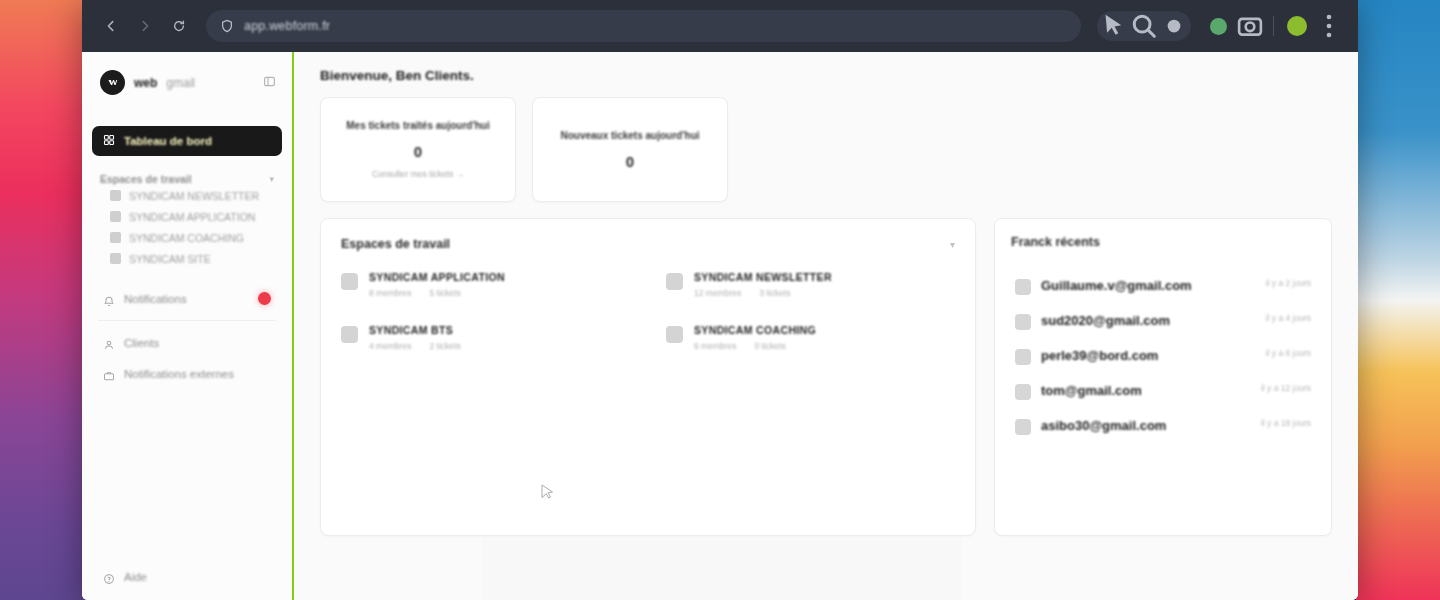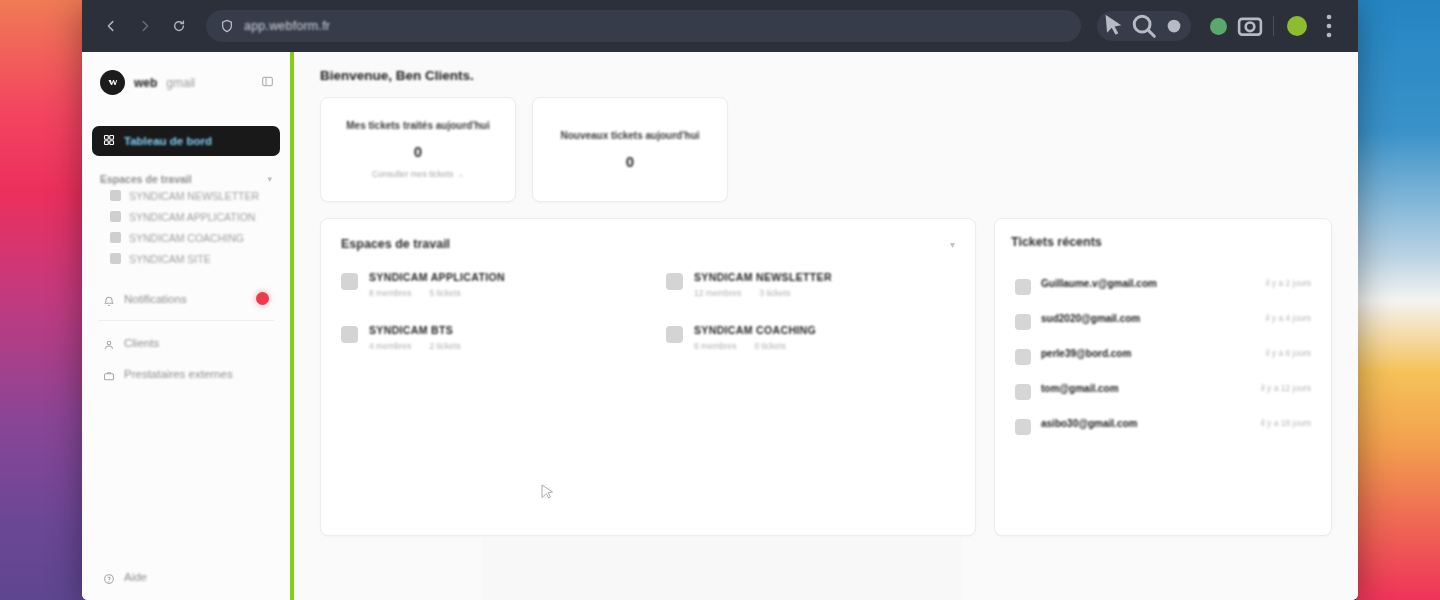--- a/index.html
+++ b/index.html
@@ -57,36 +57,36 @@
   .dot-ext { width: 17px; height: 17px; border-radius: 50%; background: #5aa86b; }
   .avatar-g { width: 20px; height: 20px; border-radius: 50%; background: #8bbd2e; }
   .tb-sep { width: 1px; height: 20px; background: #4a505d; margin: 0 6px; }
 
   
   .app { display: flex; height: 548px; background: #fafafa; }
 
   
   .sidebar {
     width: 212px; flex: none; background: #fcfcfc;
-    border-right: 4px solid #84cc16; display: flex; flex-direction: column;
+    border-right: 2px solid #84cc16; display: flex; flex-direction: column;
     padding: 12px 10px 8px 10px;
   }
   .brand { display: flex; align-items: center; gap: 9px; padding: 6px 6px 6px 8px; }
   .brand-logo {
     width: 25px; height: 25px; border-radius: 50%; background: #1c1c1c;
     display: flex; align-items: center; justify-content: center; flex: none;
   }
   .brand-logo svg { width: 13px; height: 13px; }
   .brand-name { font-size: 12px; font-weight: 700; color: #1c1c1c; filter: blur(.9px); }
   .brand-sub  { font-size: 12px; color: #9b9b9b; filter: blur(.9px); }
   .brand-collapse { margin-left: auto; color: #b3b3b3; font-size: 12px; }
 
   .nav-active {
     margin-top: 25px; height: 30px; background: #191919; border-radius: 7px;
-    display: flex; align-items: center; gap: 9px; padding: 0 11px; color: #7dd3fc;
+    display: flex; align-items: center; gap: 9px; padding: 0 11px; color: #fef9c3;
   }
   .nav-active .lbl { font-size: 11.5px; font-weight: 600; filter: blur(.85px); }
 
   .sec-head {
     margin-top: 17px; padding: 0 8px; display: flex; align-items: center;
   }
   .sec-head .t { font-size: 10.5px; color: #8e8e8e; font-weight: 600; filter: blur(.9px); }
   .sec-head .chev { margin-left: auto; color: #bdbdbd; font-size: 9px; }
 
   .ws-item {
@@ -143,21 +143,21 @@
   .ws-card { display: flex; gap: 11px; align-items: flex-start; }
   .ws-card .av {
     width: 17px; height: 17px; border-radius: 4px; background: #d4d4d4; flex: none; margin-top: 2px;
   }
   .ws-card .nm { font-size: 10.5px; font-weight: 800; color: #1f1f1f; letter-spacing: .35px; filter: blur(.9px); }
   .ws-meta { display: flex; gap: 18px; margin-top: 5px; }
   .ws-meta span { font-size: 8.5px; color: #b0b0b0; filter: blur(1px); }
 
   .tk-row { display: flex; align-items: flex-start; gap: 10px; padding: 9px 4px; }
   .tk-av { width: 16px; height: 16px; border-radius: 4px; background: #d6d6d6; flex: none; margin-top: 1px; }
-  .tk-mail { font-size: 10px; font-weight: 700; color: #202020; filter: blur(.9px); }
+  .tk-mail { font-size: 13px; font-weight: 700; color: #202020; filter: blur(.9px); }
   .tk-time { margin-left: auto; font-size: 8.5px; color: #b8b8b8; text-align: right;
              filter: blur(1.1px); max-width: 92px; line-height: 1.35; }
 
   
   .ghost {
     position: absolute; left: 400px; bottom: 0; width: 480px; height: 62px;
     background: #f7f7f7; opacity: .85; pointer-events: none;
   }
   
   .cursor { position: absolute; left: 541px; top: 484px; width: 13px; height: 18px; opacity: .55; }
@@ -324,21 +324,21 @@
         <span class="lbl">Clients</span>
       </div>
 
       <div class="nav-item">
         <span class="ico">
           <svg viewBox="0 0 16 16" fill="none" stroke="currentColor" stroke-width="1.4">
               <rect x="2" y="5" width="12" height="8" rx="1.5"></rect>
               <path d="M6 5V3.6h4V5"></path>
             </svg>
         </span>
-        <span class="lbl">Prestataires externes</span>
+        <span class="lbl">Notifications externes</span>
       </div>
 
       <div class="sb-spacer"></div>
 
       <div class="nav-item">
         <span class="ico">
           <svg viewBox="0 0 16 16" fill="none" stroke="currentColor" stroke-width="1.4">
               <circle cx="8" cy="8" r="5.8"></circle>
               <path d="M6.5 6.4a1.6 1.6 0 0 1 3 .7c0 1.1-1.5 1.3-1.5 2.3"></path>
               <circle cx="8" cy="11.4" r=".7" fill="currentColor" stroke="none"></circle>
@@ -414,21 +414,21 @@
                   <span>6 membres</span>
                   <span>0 tickets</span>
                 </div>
               </div>
             </div>
           </div>
         </div>
 
         <div class="panel panel-tk">
           <div class="panel-head">
-            <span class="panel-title">Tickets récents</span>
+            <span class="panel-title">Franck récents</span>
           </div>
 
           <div>
             <div class="tk-row">
               <span class="tk-av"></span>
               <span class="tk-mail">Guillaume.v@gmail.com</span>
               <span class="tk-time">il y a 2 jours</span>
             </div>
             <div class="tk-row">
               <span class="tk-av"></span>

